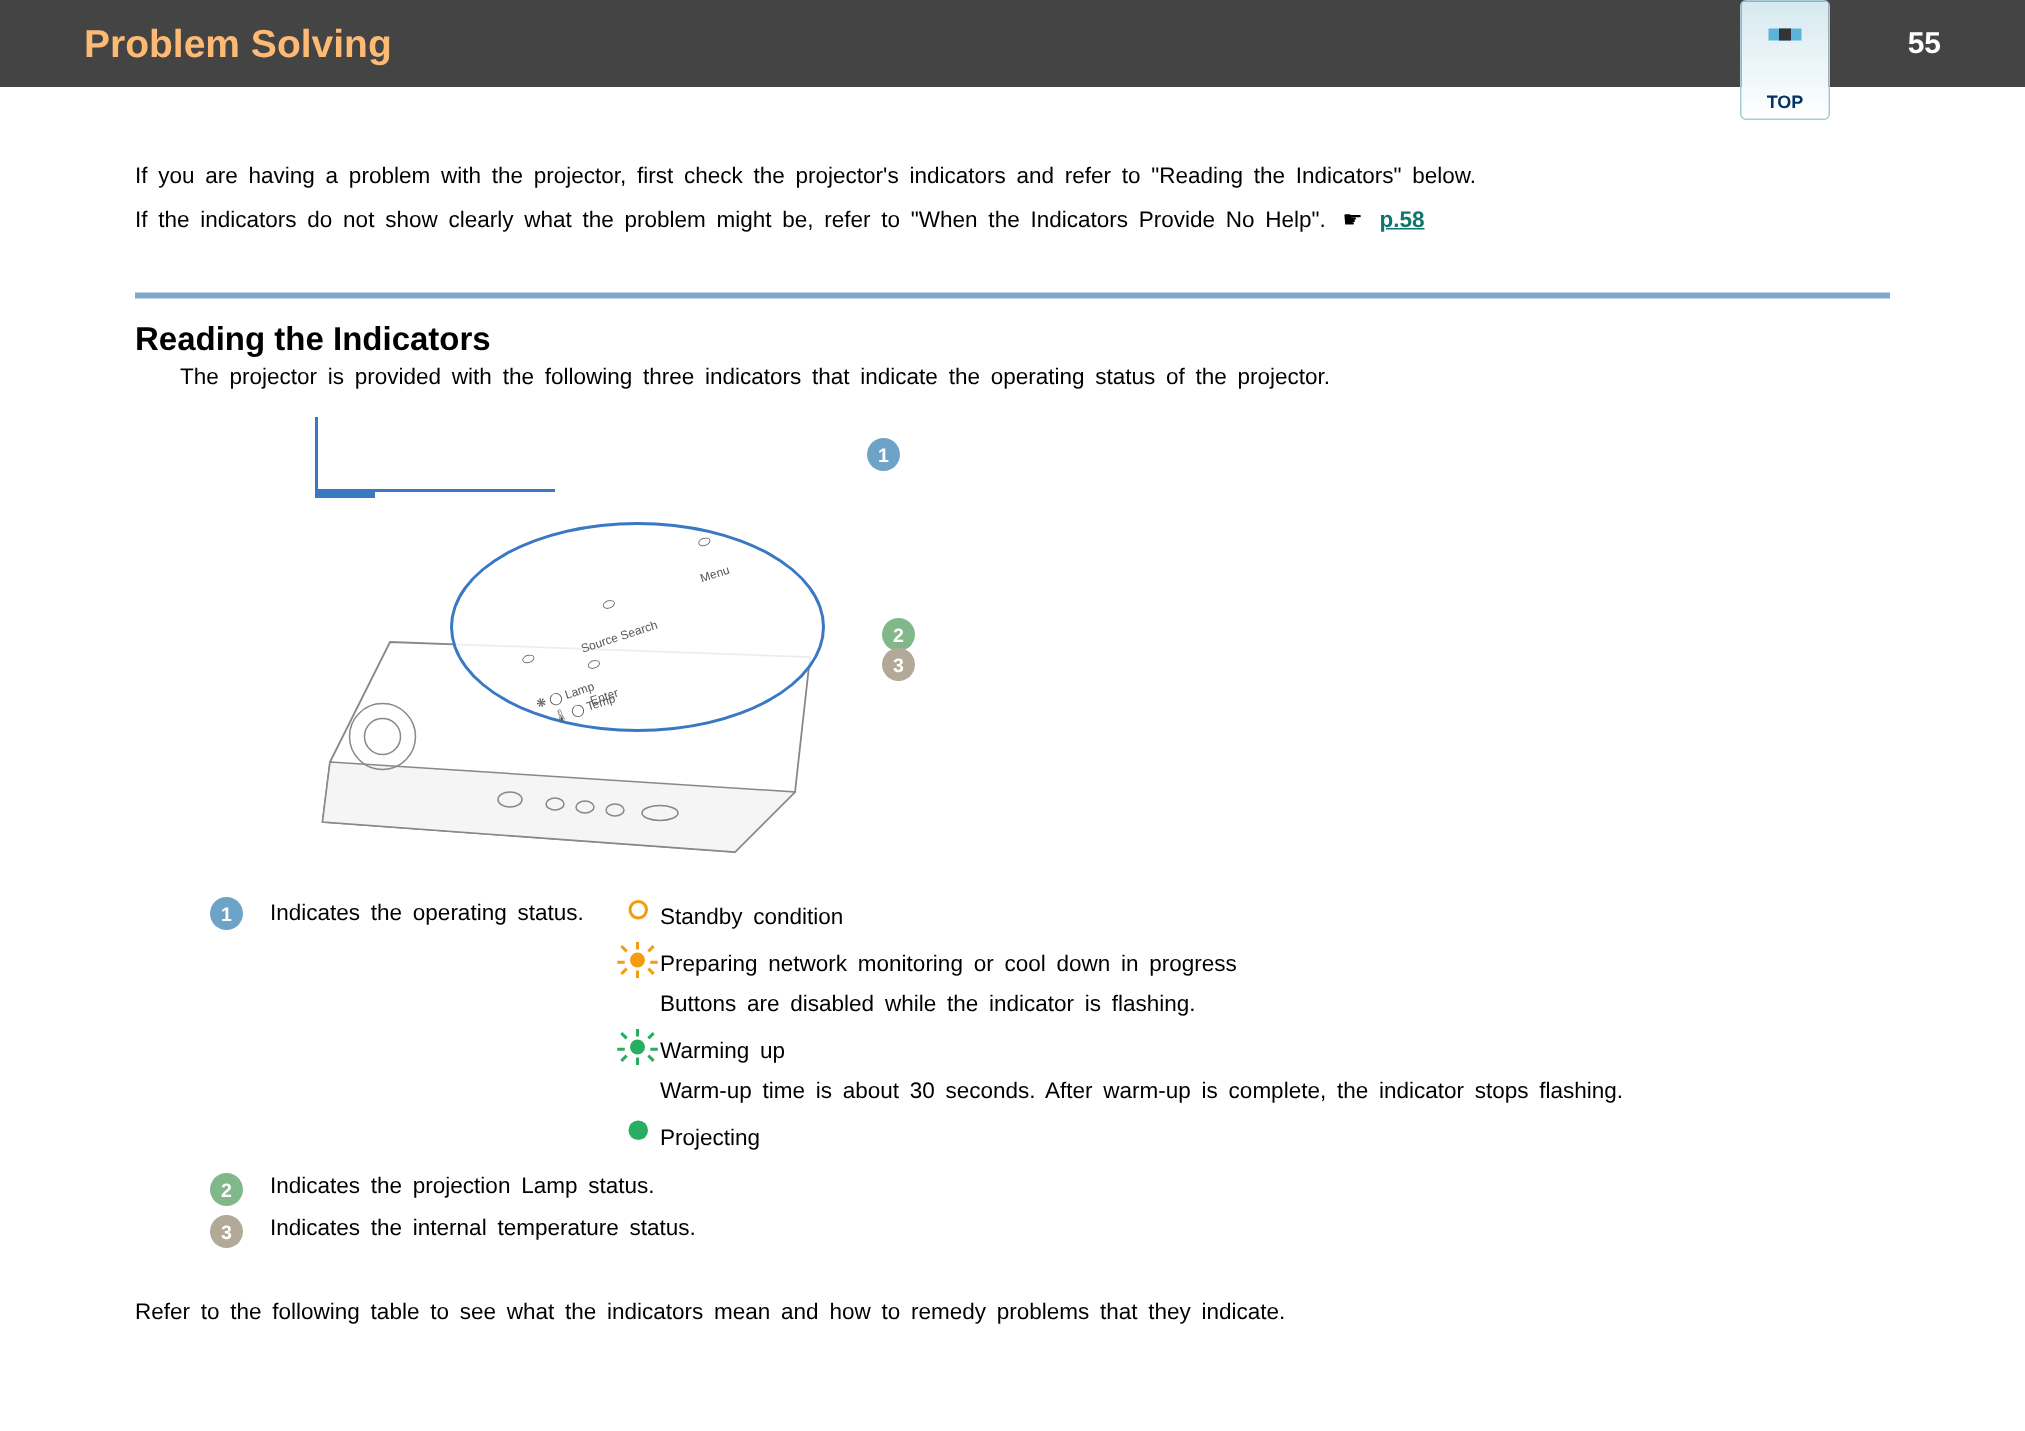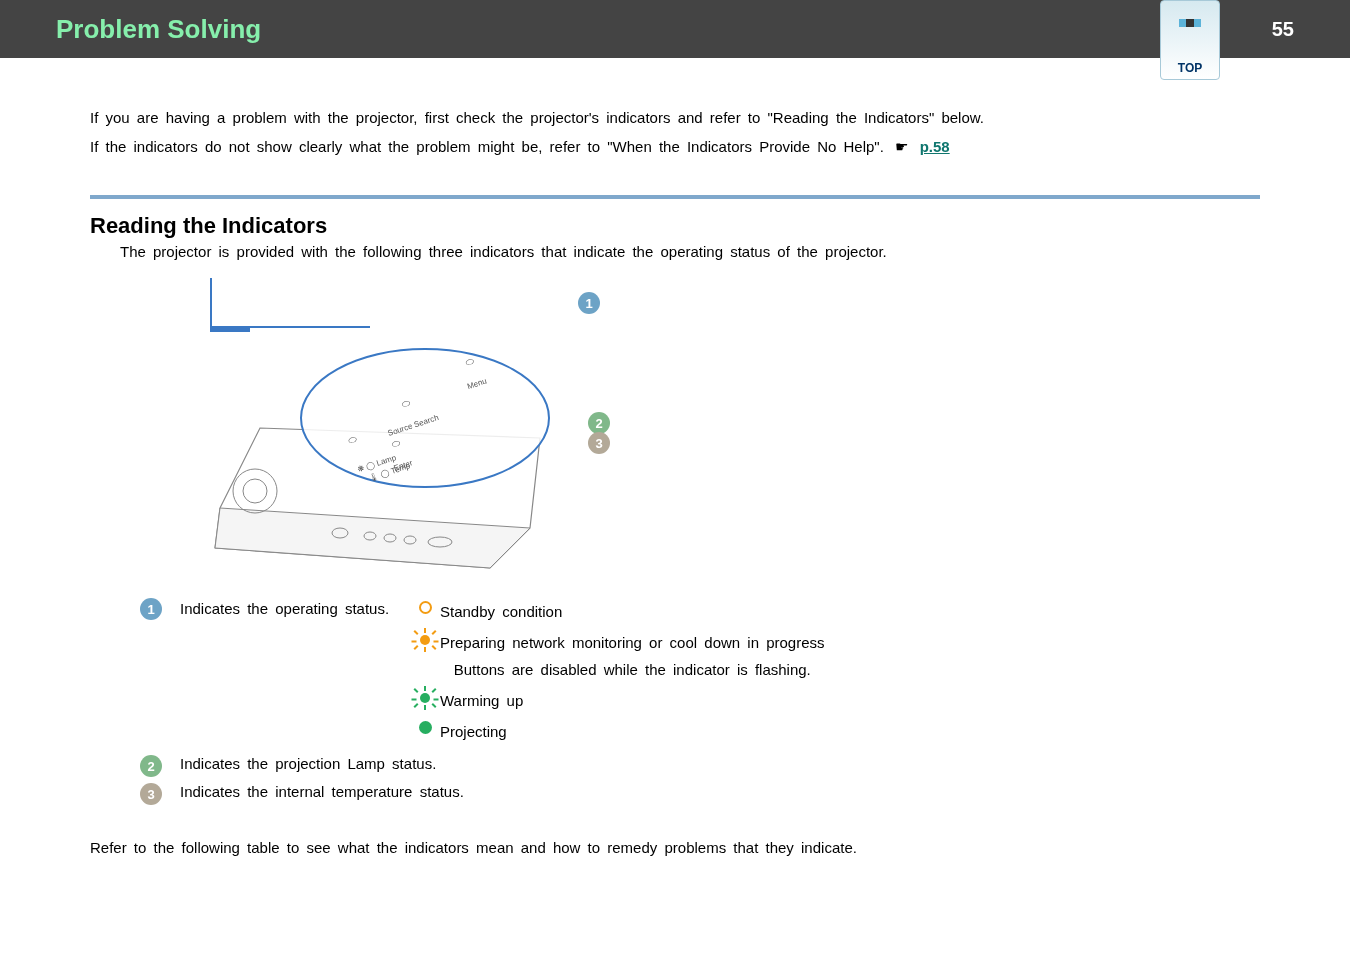--- a/index.html
+++ b/index.html
@@ -14,21 +14,21 @@
   .header-bar {
     background: #444444;
     height: 58px;
     width: 100%;
     display: flex;
     align-items: center;
     padding-left: 56px;
     position: relative;
   }
   .header-title {
-    color: #86efac;
+    color: #fdba74;
     font-size: 26px;
     font-weight: bold;
   }
   .top-icon-box {
     position: absolute;
     right: 130px;
     top: 0;
     width: 60px;
     height: 80px;
     background: linear-gradient(#d6e9f0, #ffffff);
@@ -188,21 +188,20 @@
     flex-shrink: 0;
     padding-top: 2px;
   }
   .status-col {
     flex: 1;
   }
   .status-row {
     display: flex;
     align-items: flex-start;
     margin-bottom: 4px;
-    text-align: center;
   }
   .status-icon {
     width: 30px;
     flex-shrink: 0;
     text-align: center;
     padding-top: 2px;
   }
   .status-text {
     line-height: 1.8;
   }
@@ -319,20 +318,21 @@
             <div>Preparing network monitoring or cool down in progress</div>
             <div>Buttons are disabled while the indicator is flashing.</div>
           </div>
         </div>
         <div class="status-row">
           <div class="status-icon">
             <span class="flash-rays green"><span class="dot"></span><span class="ray r1"></span><span class="ray r2"></span><span class="ray r3"></span><span class="ray r4"></span><span class="ray r5"></span><span class="ray r6"></span><span class="ray r7"></span><span class="ray r8"></span></span>
           </div>
           <div class="status-text">
             <div>Warming up</div>
+            <div>Warm-up time is about 30 seconds. After warm-up is complete, the indicator stops flashing.</div>
           </div>
         </div>
         <div class="status-row">
           <div class="status-icon"><span class="led-green-solid"></span></div>
           <div class="status-text">
             <div>Projecting</div>
           </div>
         </div>
       </div>
     </div>

